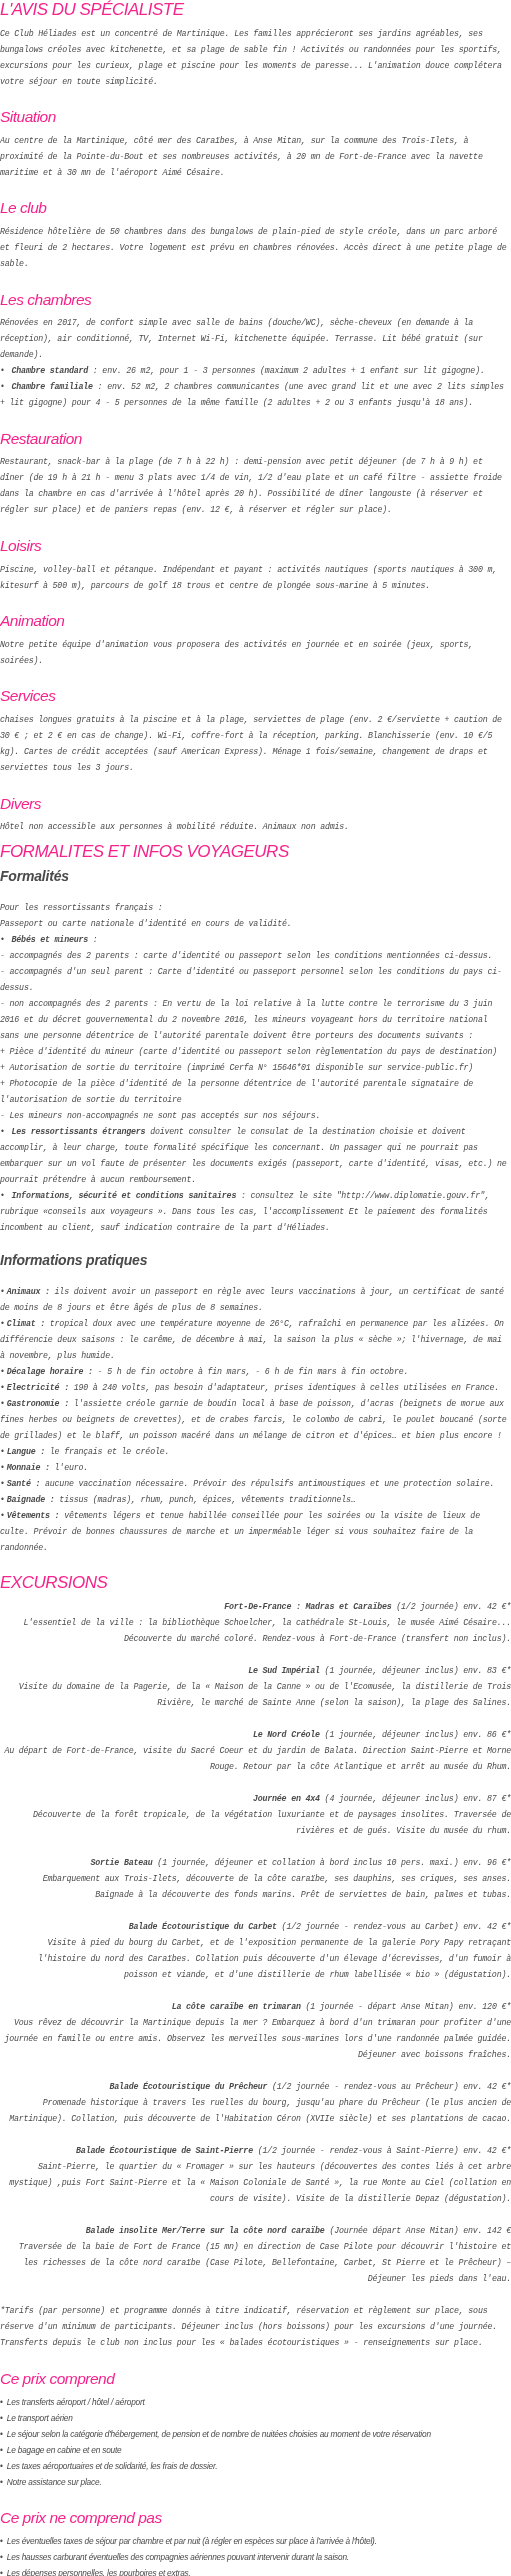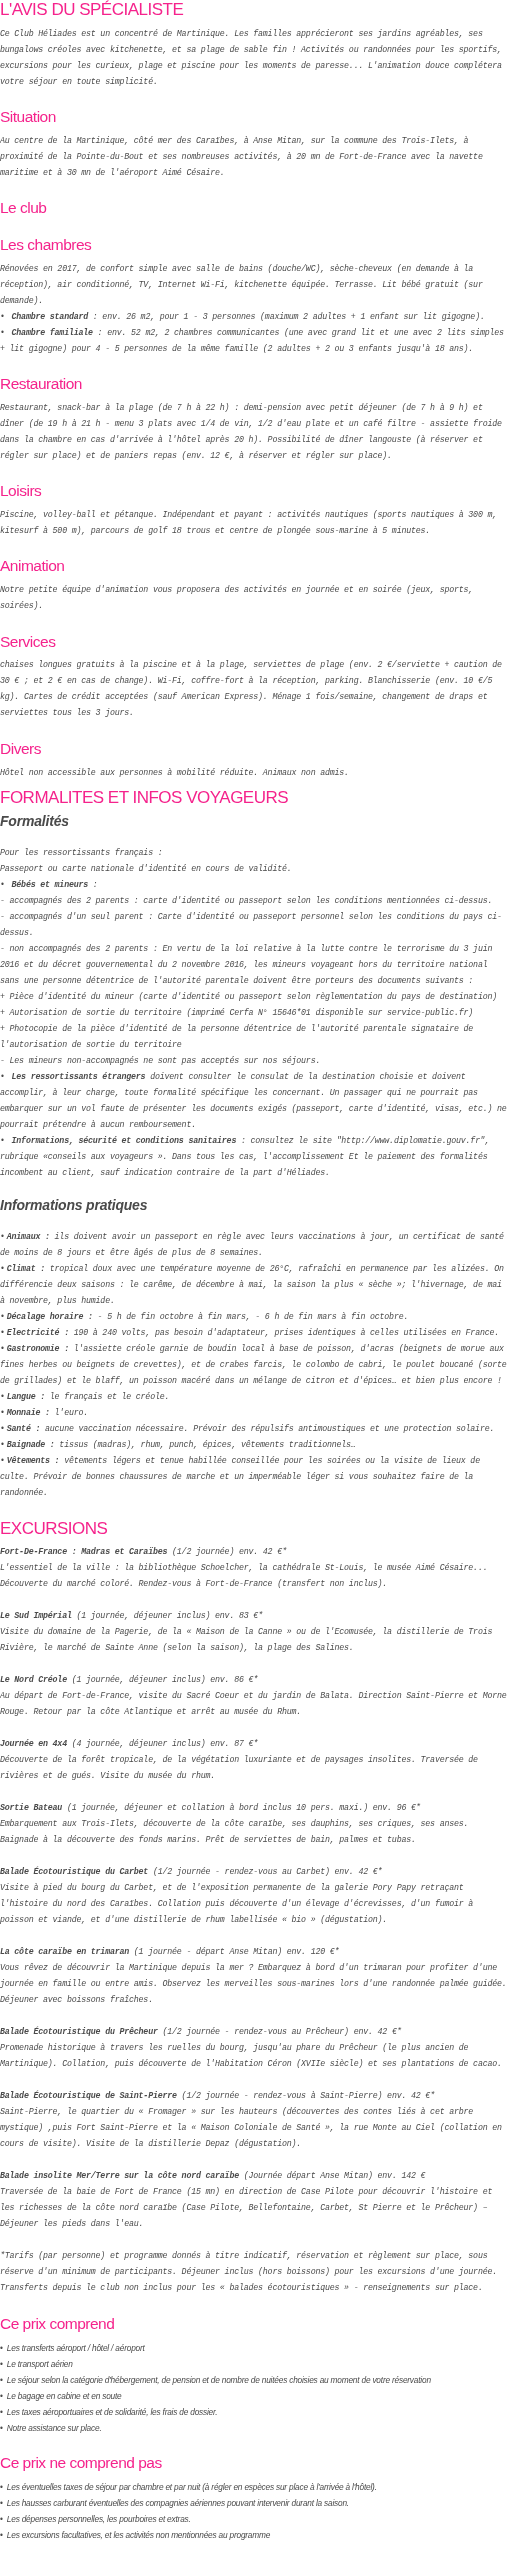--- a/index.html
+++ b/index.html
@@ -5,20 +5,21 @@
   html, body { margin: 0; padding: 0; background: #ffffff; }
   body {
     width: 511px;
     font-family: "Liberation Sans", "DejaVu Sans", sans-serif;
     color: #4a4a4a;
   }
   .page { padding: 0 0 0 0; }
   .section { margin: 0 0 17.5px 0; }
   h2.title {
     font-family: "Liberation Sans", sans-serif;
+    font-style: italic;
     font-weight: normal;
     color: #f5238c;
     font-size: 15.5px;
     letter-spacing: -0.5px;
     margin: 0 0 6.7px 0;
     line-height: 19px;
     padding-top: 0;
   }
   h2.title.big { font-size: 17px; }
   p, .line {
@@ -34,21 +35,21 @@
     font-style: italic;
     font-weight: bold;
     font-size: 14px;
     letter-spacing: -0.2px;
     line-height: 16px;
     margin: 0 0 16px 0;
   }
   .bullet-dot { font-style: normal; margin-right: 2px; }
   b { font-weight: bold; }
   .gap { height: 16px; }
-  .exc { margin-bottom: 16px; }
+  .exc { margin-bottom: 16px; text-align: right; }
   .exc-head b { font-weight: bold; }
   ul.plain { list-style: none; margin: 0; padding: 0; }
   ul.plain li {
     font-style: italic;
     font-size: 8.3px;
     letter-spacing: -0.2px;
     line-height: 16px;
   }
 </style>
 </head>
@@ -61,20 +62,21 @@
     <p>Ce Club Héliades est un concentré de Martinique. Les familles apprécieront ses jardins agréables, ses bungalows créoles avec kitchenette, et sa plage de sable fin ! Activités ou randonnées pour les sportifs, excursions pour les curieux, plage et piscine pour les moments de paresse... L'animation douce complétera votre séjour en toute simplicité.</p>
   </section>
 
   <section class="section">
     <h2 class="title">Situation</h2>
     <p>Au centre de la Martinique, côté mer des Caraïbes, à Anse Mitan, sur la commune des Trois-Ilets, à proximité de la Pointe-du-Bout et ses nombreuses activités, à 20 mn de Fort-de-France avec  la navette maritime et à 30 mn de l'aéroport  Aimé Césaire.</p>
   </section>
 
   <section class="section">
     <h2 class="title">Le club</h2>
+    <p>Résidence hôtelière de 50 chambres dans des bungalows de plain-pied de style créole, dans un parc arboré et fleuri de 2 hectares. Votre logement est prévu en chambres rénovées. Accès direct à une petite plage de sable.</p>
   </section>
 
   <section class="section">
     <h2 class="title">Les chambres</h2>
     <p>Rénovées en 2017, de confort simple avec salle de bains (douche/WC), sèche-cheveux (en demande à la réception), air conditionné, TV, Internet Wi-Fi, kitchenette équipée. Terrasse. Lit bébé gratuit (sur demande).</p>
     <p><span class="bullet-dot">•</span> <b>Chambre standard</b><span> : env. 26 m2, pour 1 - 3 personnes (maximum 2 adultes + 1 enfant sur lit gigogne).</span></p>
     <p><span class="bullet-dot">•</span> <b>Chambre familiale</b><span> : env. 52 m2, 2 chambres communicantes (une avec grand lit et une avec 2 lits simples + lit gigogne) pour 4 - 5 personnes de la même famille (2 adultes + 2 ou 3 enfants jusqu'à 18 ans).</span></p>
   </section>
 
   <section class="section">

